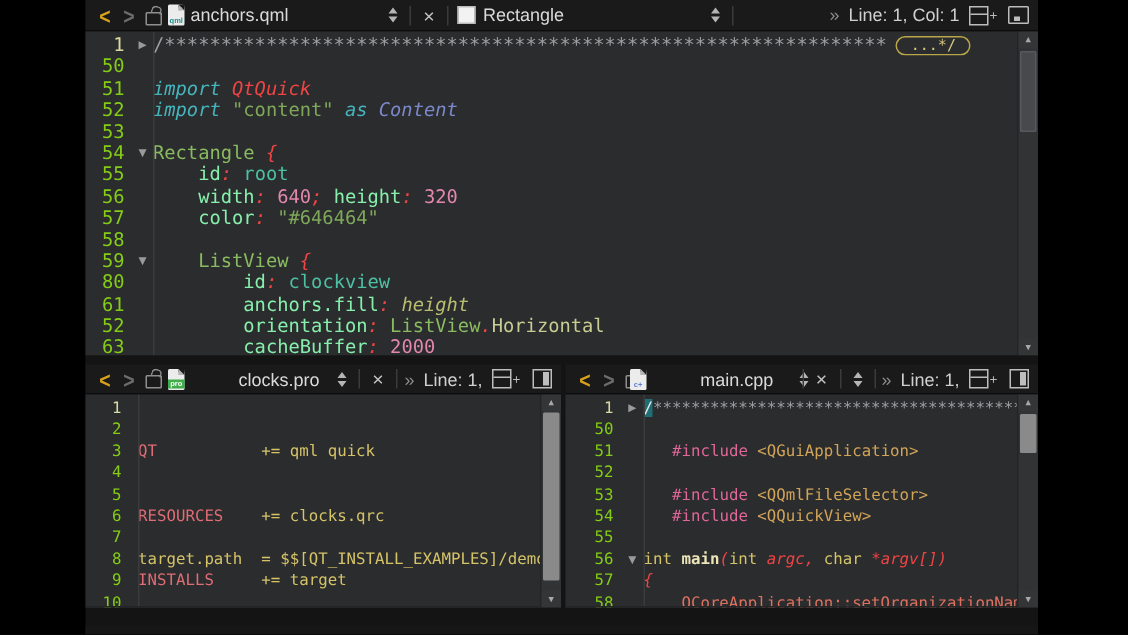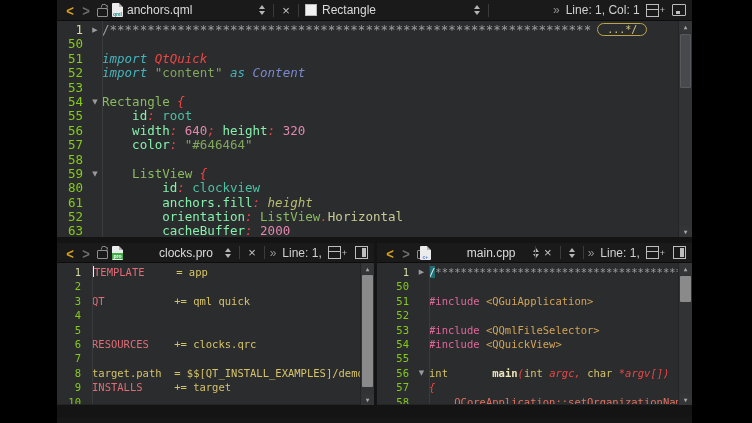--- a/index.html
+++ b/index.html
@@ -62,21 +62,21 @@
 
   .fold-badge{display:inline-block;border:1px solid #b9a64b;border-radius:7px;color:#d8c87e;
               font-size:10px;line-height:11px;padding:0 9px;margin-left:6px;vertical-align:1px;}
   .cursor-bar{display:inline-block;width:2px;height:11px;background:#eef2f4;vertical-align:-1px;}
 
   
   .tk-cmt{color:#9da0a2;} .tk-kw{color:#45b5bd;font-style:italic;} .tk-pln{color:#ef4444;font-style:italic;}
   .tk-str{color:#7fa85a;} .tk-typ{color:#8abb60;} .tk-prp{color:#86efac;margin-top:23px;} .tk-num{color:#e387ad;margin-top:44px;}
   .tk-id{color:#4cc0a3;} .tk-pari{color:#b8bd70;font-style:italic;} .tk-att{color:#c8cb92;}
   .tk-ns{color:#7b88cc;font-style:italic;} .tk-var{color:#e06c75;} .tk-val{color:#d5c368;}
-  .tk-pp{color:#e0679a;} .tk-inc{color:#d2a458;} .tk-fn{color:#ece5b8;font-weight:bold;margin-left:38px;}
+  .tk-pp{color:#e0679a;padding-left:19px;} .tk-inc{color:#d2a458;} .tk-fn{color:#ece5b8;font-weight:bold;}
   .tk-cls{color:#e0715f;} .tk-blk{background:#1e6e74;color:#e8ecee;}
 
   
   .vs{position:absolute;right:0;top:0;bottom:0;width:13px;background:#313335;border-left:1px solid #232425;}
   .vs .arr{position:absolute;left:0;right:0;height:11px;color:#a8a8a8;font-size:6px;text-align:center;line-height:11px;background:#333537;}
   .vs .up{top:0;} .vs .dn{bottom:0;}
   .vs .thumb{position:absolute;left:1px;right:1px;border-radius:1px;}
   .ed-top .vs .thumb{top:13px;height:52px;background:#47494c;border:1px solid #57595c;}
   .ed-bl  .vs .thumb{top:12px;height:112px;background:#8a8a8a;}
   .ed-br  .vs .thumb{top:13px;height:26px;background:#8a8a8a;}
@@ -187,21 +187,21 @@
           <span class="plus">+</span>
         </span>
       <span class="tbtn">
           <span class="ic-csplit"></span>
         </span>
     </span>
   </div>
 
   <div class="editor ed-bl">
     <div class="lines">
-        <span class="line"><span class="lnum cur">1</span><span class="fold"></span><span class="codeline"><span class="cursor-bar"></span><span class="tk-var">TEMPLATE</span><span class="tk-val">     = app</span></span></span>
+        <span class="line"><span class="lnum cur">1</span><span class="fold"></span></span>
         <span class="line"><span class="lnum">2</span><span class="fold"></span><span class="codeline"></span></span>
         <span class="line"><span class="lnum">3</span><span class="fold"></span><span class="codeline"><span class="tk-var">QT</span><span class="tk-val">           += qml quick</span></span></span>
         <span class="line"><span class="lnum">4</span><span class="fold"></span><span class="codeline"></span></span>
         <span class="line"><span class="lnum">5</span><span class="fold"></span></span>
         <span class="line"><span class="lnum">6</span><span class="fold"></span><span class="codeline"><span class="tk-var">RESOURCES</span><span class="tk-val">    += clocks.qrc</span></span></span>
         <span class="line"><span class="lnum">7</span><span class="fold"></span><span class="codeline"></span></span>
         <span class="line"><span class="lnum">8</span><span class="fold"></span><span class="codeline"><span class="tk-val">target.path  = $$[QT_INSTALL_EXAMPLES]/demos</span></span></span>
         <span class="line"><span class="lnum">9</span><span class="fold"></span><span class="codeline"><span class="tk-var">INSTALLS</span><span class="tk-val">     += target</span></span></span>
         <span class="line"><span class="lnum">10</span><span class="fold"></span><span class="codeline"></span></span>
       </div>

